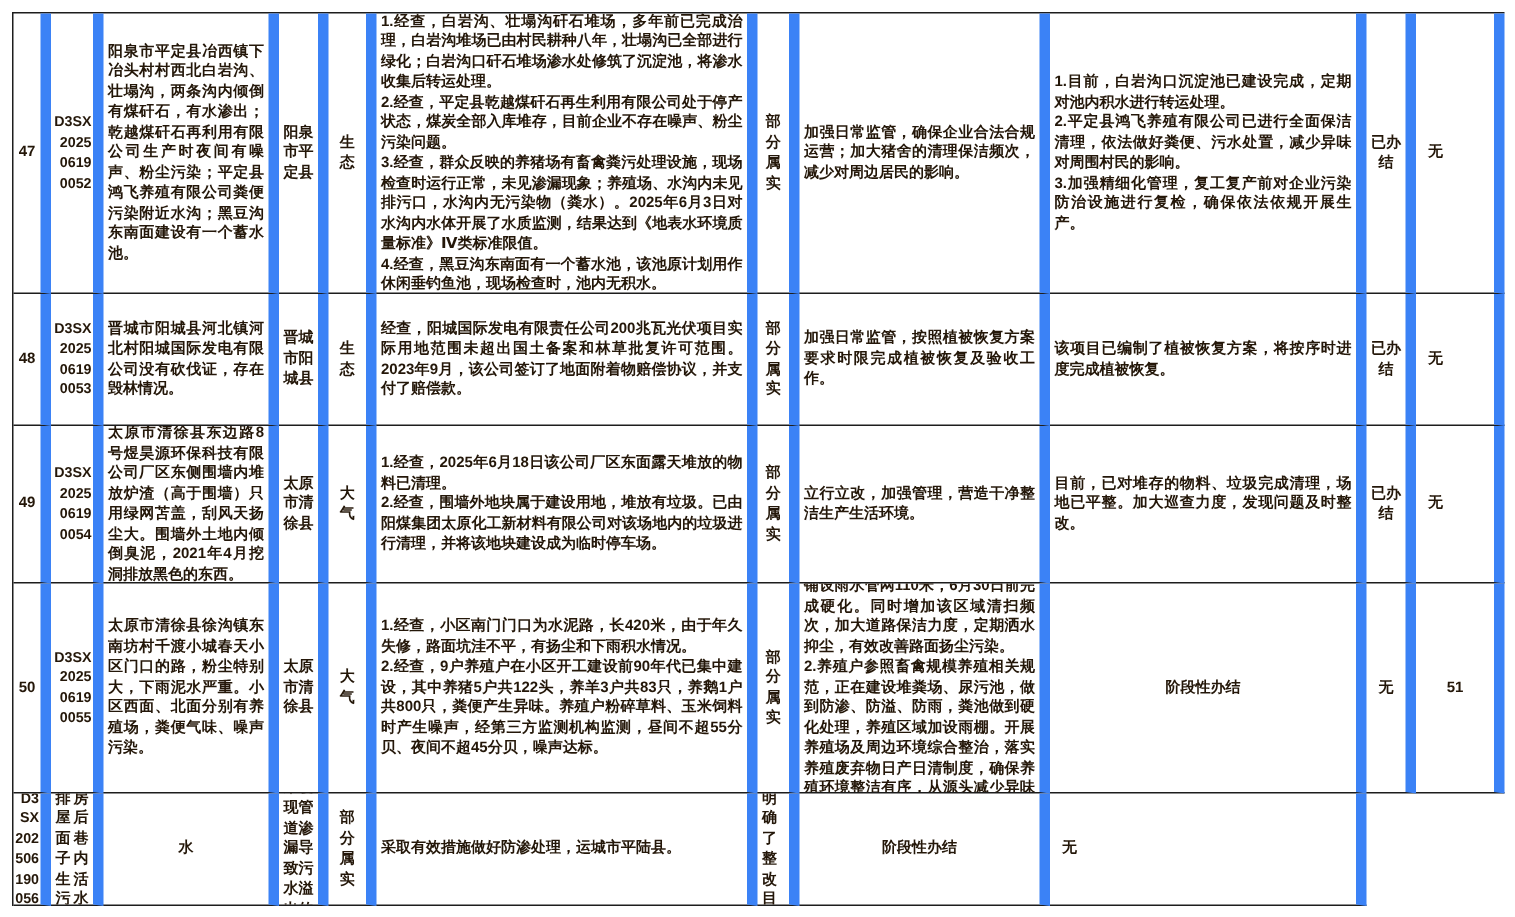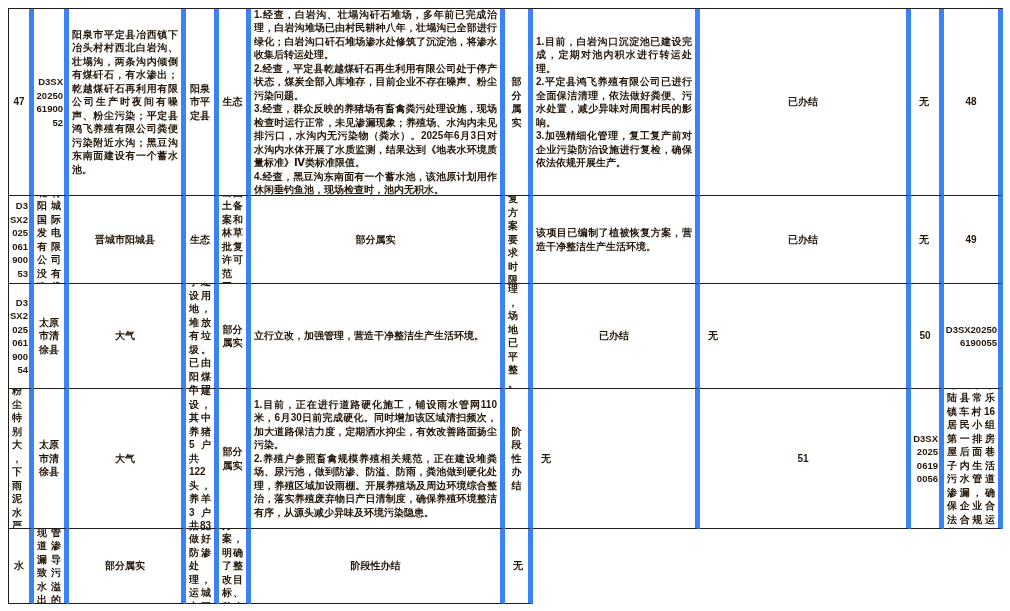--- a/index.html
+++ b/index.html
@@ -4,21 +4,21 @@
 <style>
   html,body{margin:0;padding:0;background:#ffffff;width:1010px;height:611px;overflow:hidden;}
   .page{position:relative;width:1010px;height:611px;background:#ffffff;
         font-family:"Liberation Sans","DejaVu Sans",sans-serif;}
   .grid{position:absolute;left:8px;top:8px;
         display:grid;
         grid-template-columns:25px 35px 117px 33px 32px 254px 28px 167px 211px 33px 59px;
         grid-template-rows:187px 88px 105px 140px 75px;
         border-top:1px solid #1d1d1d;border-left:1px solid #1d1d1d;
         background:#ffffff;}
-  .cell{border-right:5px solid #3b82f6;border-bottom:1px solid #1d1d1d;
+  .cell{border-right:7px solid #3b82f6;border-bottom:1px solid #1d1d1d;
         box-sizing:border-box;overflow:hidden;
         display:flex;align-items:center;
         color:#241709;font-weight:bold;
         font-size:10px;line-height:13.5px;
         white-space:pre-wrap;word-break:break-word;
         padding:2px 3px;}
   
   .c0,.c3,.c4,.c6,.c9{justify-content:center;text-align:center;}
   .c1{justify-content:center;text-align:right;word-break:break-all;
       padding:2px 1px;font-size:9.5px;letter-spacing:0;}
@@ -33,38 +33,40 @@
       <div class="cell c0">47</div>
       <div class="cell c1">D3SX202506190052</div>
       <div class="cell c2">阳泉市平定县冶西镇下冶头村村西北白岩沟、壮塌沟，两条沟内倾倒有煤矸石，有水渗出；乾越煤矸石再利用有限公司生产时夜间有噪声、粉尘污染；平定县鸿飞养殖有限公司粪便污染附近水沟；黑豆沟东南面建设有一个蓄水池。</div>
       <div class="cell c3">阳泉市平定县</div>
       <div class="cell c4">生态</div>
       <div class="cell c5">1.经查，白岩沟、壮塌沟矸石堆场，多年前已完成治理，白岩沟堆场已由村民耕种八年，壮塌沟已全部进行绿化；白岩沟口矸石堆场渗水处修筑了沉淀池，将渗水收集后转运处理。
 2.经查，平定县乾越煤矸石再生利用有限公司处于停产状态，煤炭全部入库堆存，目前企业不存在噪声、粉尘污染问题。
 3.经查，群众反映的养猪场有畜禽粪污处理设施，现场检查时运行正常，未见渗漏现象；养殖场、水沟内未见排污口，水沟内无污染物（粪水）。2025年6月3日对水沟内水体开展了水质监测，结果达到《地表水环境质量标准》Ⅳ类标准限值。
 4.经查，黑豆沟东南面有一个蓄水池，该池原计划用作休闲垂钓鱼池，现场检查时，池内无积水。</div>
       <div class="cell c6">部分属实</div>
+      <div class="cell c7">加强日常监管，确保企业合法合规运营；加大猪舍的清理保洁频次，减少对周边居民的影响。</div>
       <div class="cell c8">1.目前，白岩沟口沉淀池已建设完成，定期对池内积水进行转运处理。
 2.平定县鸿飞养殖有限公司已进行全面保洁清理，依法做好粪便、污水处置，减少异味对周围村民的影响。
 3.加强精细化管理，复工复产前对企业污染防治设施进行复检，确保依法依规开展生产。</div>
       <div class="cell c9">已办结</div>
       <div class="cell c10">无</div>
       <div class="cell c0">48</div>
       <div class="cell c1">D3SX202506190053</div>
       <div class="cell c2">晋城市阳城县河北镇河北村阳城国际发电有限公司没有砍伐证，存在毁林情况。</div>
       <div class="cell c3">晋城市阳城县</div>
       <div class="cell c4">生态</div>
       <div class="cell c5">经查，阳城国际发电有限责任公司200兆瓦光伏项目实际用地范围未超出国土备案和林草批复许可范围。2023年9月，该公司签订了地面附着物赔偿协议，并支付了赔偿款。</div>
       <div class="cell c6">部分属实</div>
       <div class="cell c7">加强日常监管，按照植被恢复方案要求时限完成植被恢复及验收工作。</div>
-      <div class="cell c8">该项目已编制了植被恢复方案，营造干净整洁生产生活环境。</div>
+      <div class="cell c8">该项目已编制了植被恢复方案，将按序时进度完成植被恢复。</div>
       <div class="cell c9">已办结</div>
       <div class="cell c10">无</div>
       <div class="cell c0">49</div>
       <div class="cell c1">D3SX202506190054</div>
+      <div class="cell c2">太原市清徐县东边路8号煜昊源环保科技有限公司厂区东侧围墙内堆放炉渣（高于围墙）只用绿网苫盖，刮风天扬尘大。围墙外土地内倾倒臭泥，2021年4月挖洞排放黑色的东西。</div>
       <div class="cell c3">太原市清徐县</div>
       <div class="cell c4">大气</div>
       <div class="cell c5">1.经查，2025年6月18日该公司厂区东面露天堆放的物料已清理。
 2.经查，围墙外地块属于建设用地，堆放有垃圾。已由阳煤集团太原化工新材料有限公司对该场地内的垃圾进行清理，并将该地块建设成为临时停车场。</div>
       <div class="cell c6">部分属实</div>
       <div class="cell c7">立行立改，加强管理，营造干净整洁生产生活环境。</div>
       <div class="cell c8">目前，已对堆存的物料、垃圾完成清理，场地已平整。加大巡查力度，发现问题及时整改。</div>
       <div class="cell c9">已办结</div>
       <div class="cell c10">无</div>
       <div class="cell c0">50</div>

